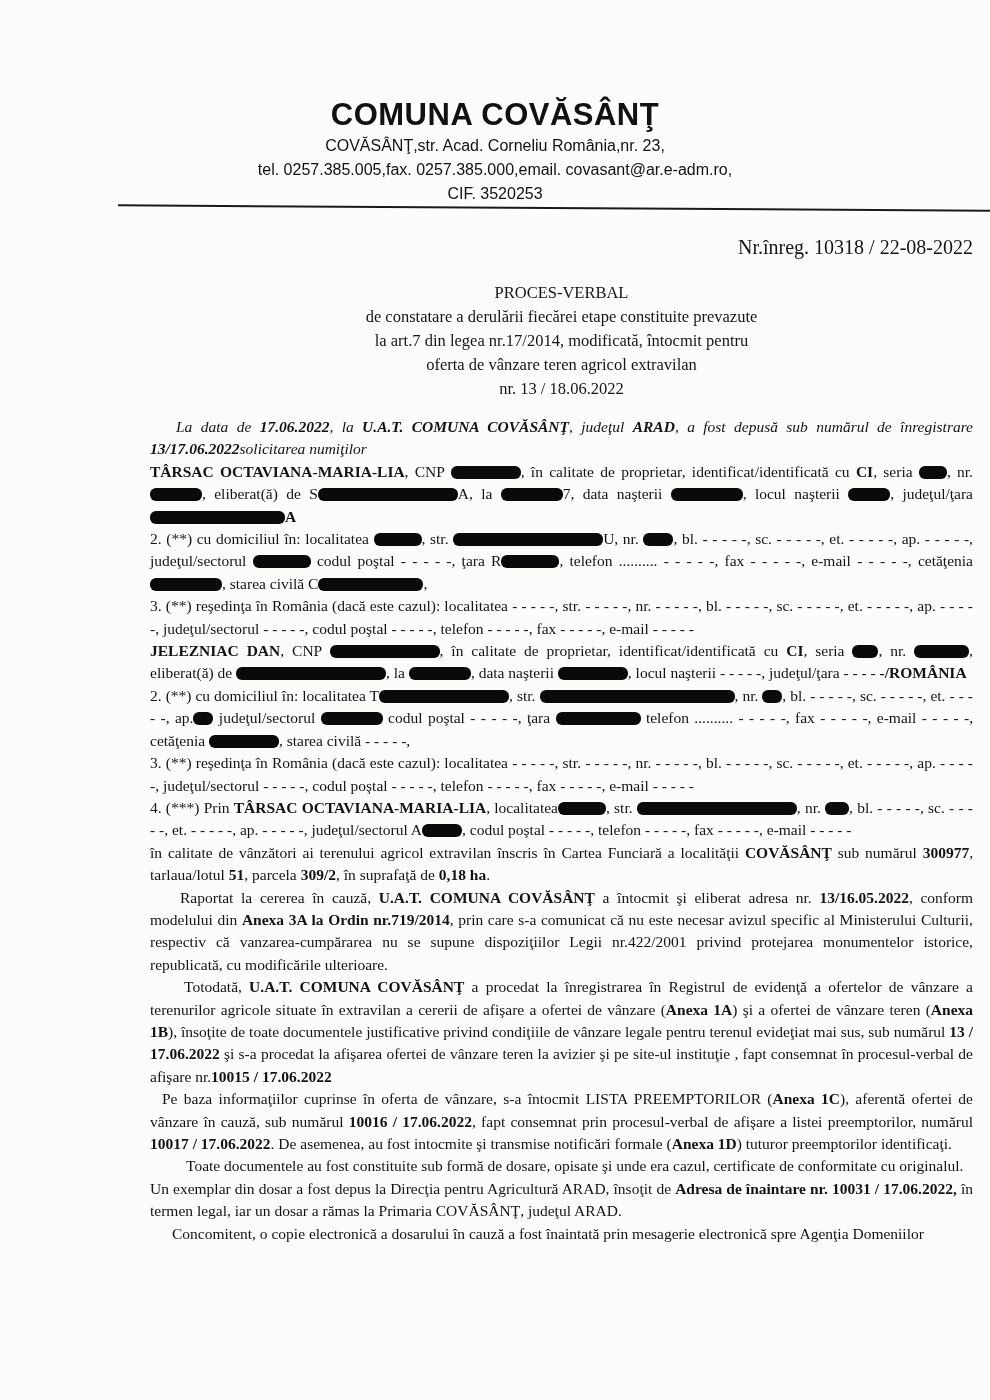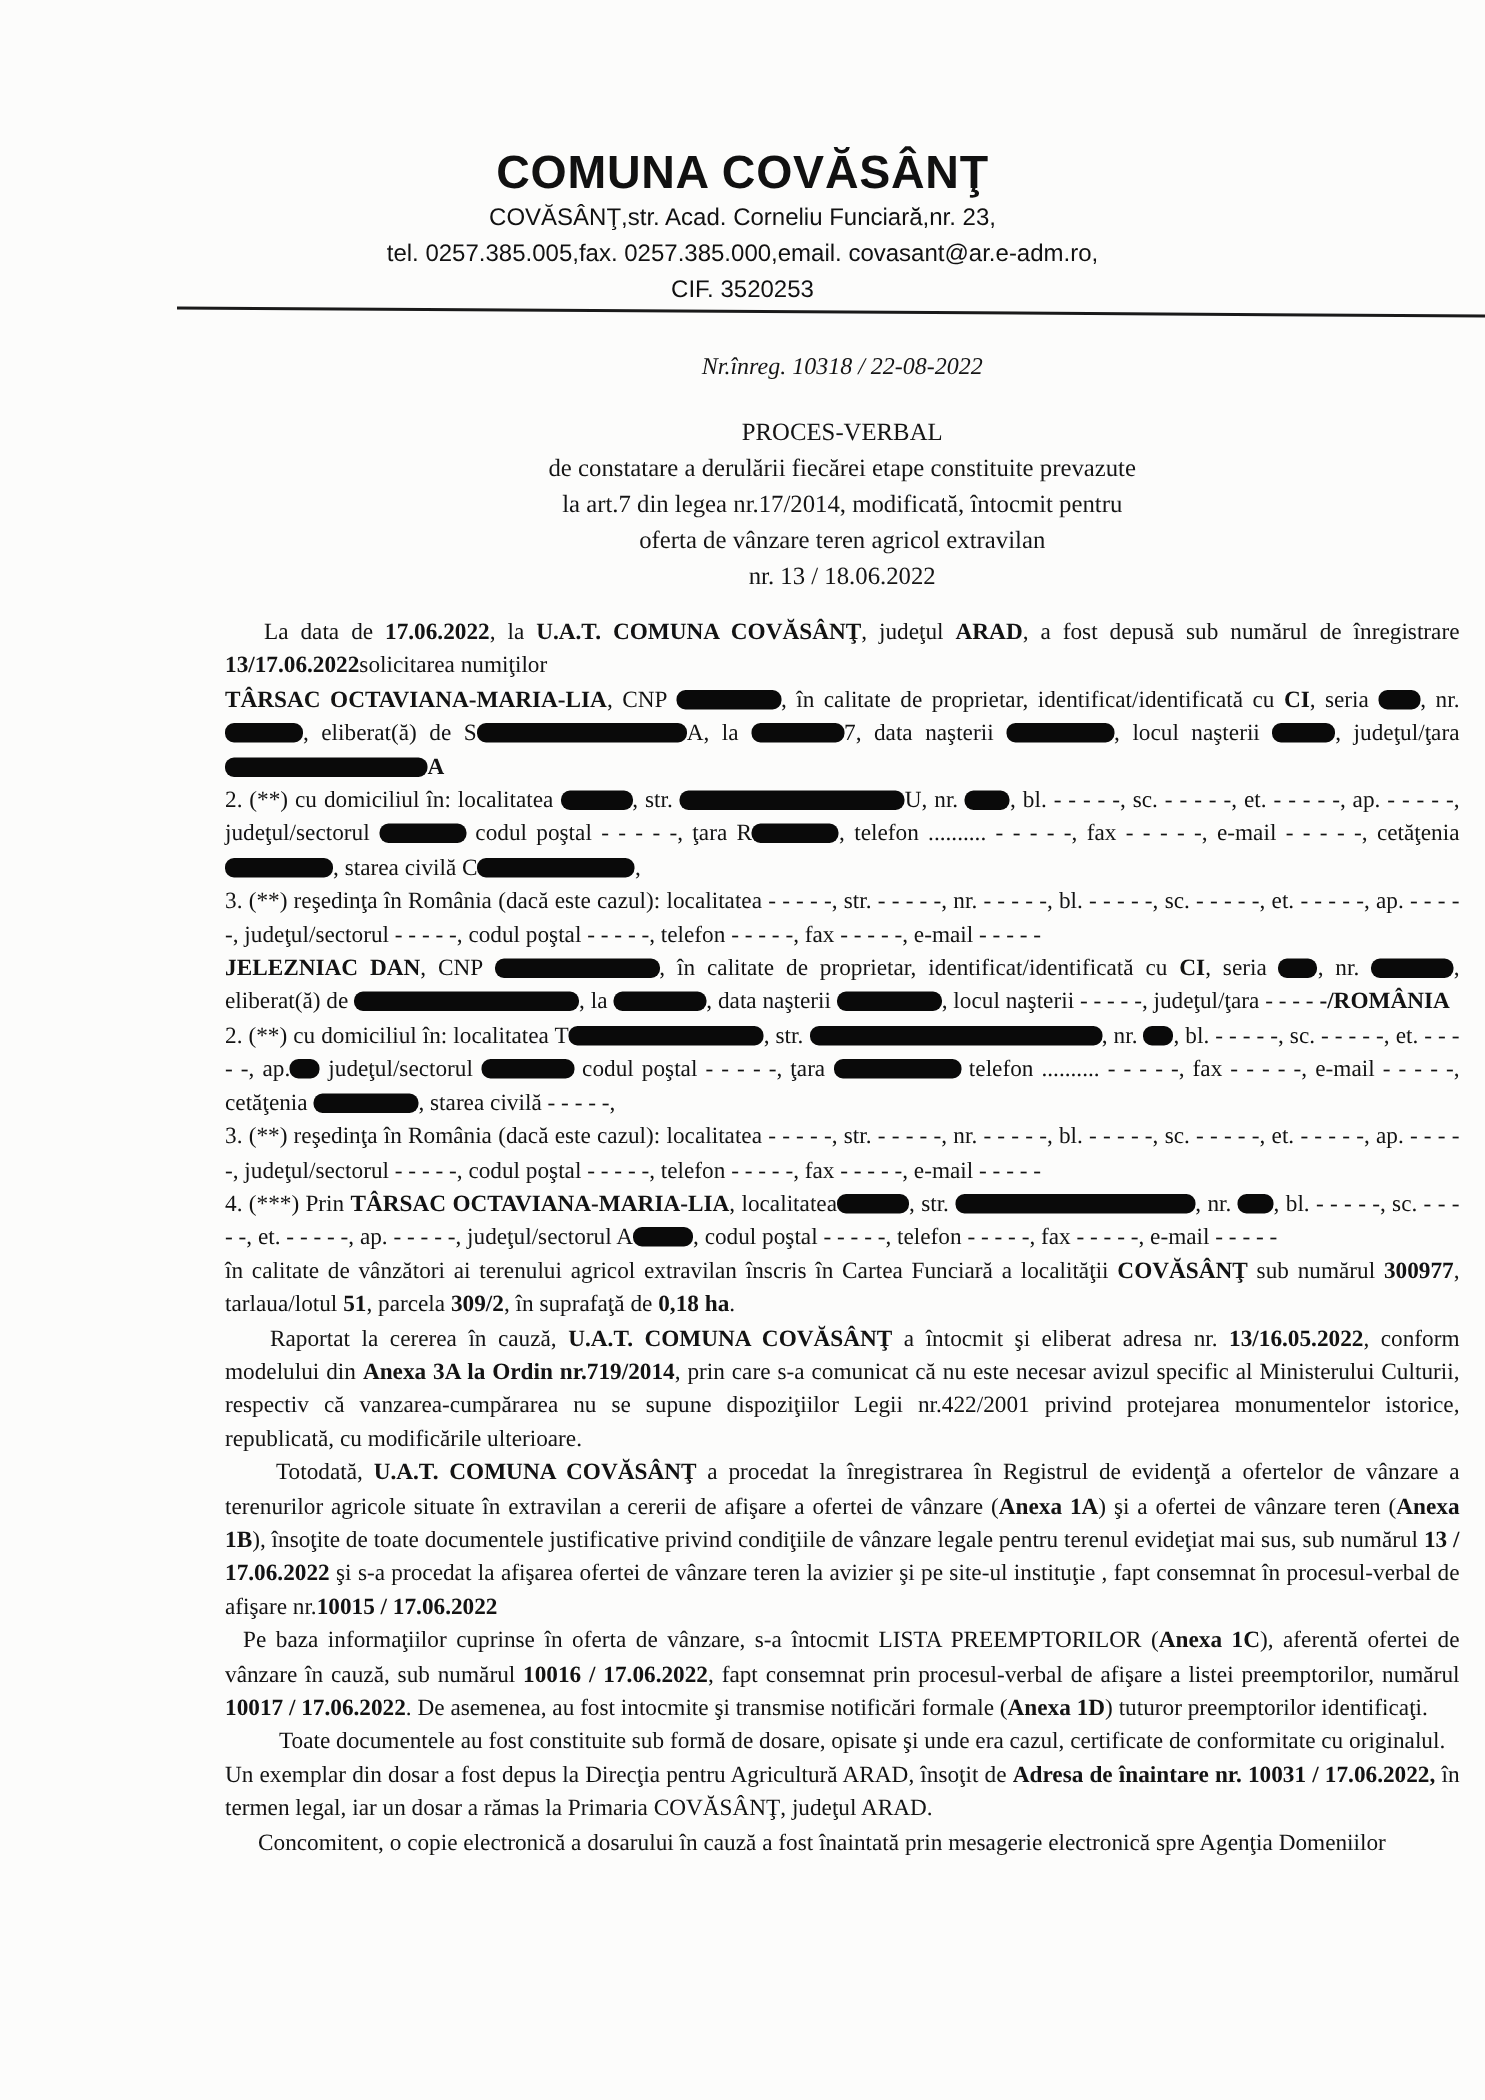--- a/index.html
+++ b/index.html
@@ -37,24 +37,23 @@
     left:118px; right:-6px; top:207px;
     height:2px;
     background:#1a1a1a;
     transform:rotate(0.35deg);
   }
   .content {
     margin-left:150px;
     margin-right:17px; 
   }
   .reg-line {
-    text-align:center;
-    font-size:16px;
+    text-align:right;
+    font-size:20px;
     padding-top:32px;
-    font-style:italic;
   }
   .title-block {
     text-align:center;
     font-weight:normal;
     font-size:16.5px;
     line-height:24px;
     margin-top:22px;
   }
   .document-body {
     margin-top:15px;
@@ -73,41 +72,41 @@
     transform:translateY(2px);
   }
 </style>
 </head>
 <body>
 
 <div class="page">
 
   <div class="letterhead">
     <div class="org-name">COMUNA COVĂSÂNŢ</div>
-    <div class="letterhead-line">COVĂSÂNŢ,str. Acad. Corneliu Funciară,nr. 23,</div>
+    <div class="letterhead-line">COVĂSÂNŢ,str. Acad. Corneliu România,nr. 23,</div>
     <div class="letterhead-line">tel. 0257.385.005,fax. 0257.385.000,email. covasant@ar.e-adm.ro,</div>
     <div class="letterhead-line">CIF. 3520253</div>
   </div>
 
   <div class="divider"></div>
 
   <div class="content">
 
     <div class="reg-line">Nr.înreg. 10318 / 22-08-2022</div>
 
     <div class="title-block">
       <div>PROCES-VERBAL</div>
       <div>de constatare a derulării fiecărei etape constituite prevazute</div>
       <div>la art.7 din legea nr.17/2014, modificată, întocmit pentru</div>
       <div>oferta de vânzare teren agricol extravilan</div>
       <div>nr. 13 / 18.06.2022</div>
     </div>
 
     <div class="document-body">
-        <p class="para" style="text-indent: 26px;"><span>La data de </span><span class="bold">17.06.2022</span><span>, la </span><span class="bold">U.A.T. COMUNA COVĂSÂNŢ</span><span>, judeţul </span><span class="bold">ARAD</span><span>, a fost depusă sub numărul de înregistrare </span><span class="bold">13/17.06.2022</span><span>solicitarea numiţilor</span></p>
+        <p class="para" style="text-indent: 26px; font-style: italic;"><span>La data de </span><span class="bold">17.06.2022</span><span>, la </span><span class="bold">U.A.T. COMUNA COVĂSÂNŢ</span><span>, judeţul </span><span class="bold">ARAD</span><span>, a fost depusă sub numărul de înregistrare </span><span class="bold">13/17.06.2022</span><span>solicitarea numiţilor</span></p>
         <p class="para"><span class="bold">TÂRSAC OCTAVIANA-MARIA-LIA</span><span>, CNP </span><span class="redact" style="width: 70px;"></span><span>, în calitate de proprietar, identificat/identificată cu </span><span class="bold">CI</span><span>, seria </span><span class="redact" style="width: 28px;"></span><span>, nr.</span><span class="redact" style="width: 52px;"></span><span>, eliberat(ă) de S</span><span class="redact" style="width: 140px;"></span><span>A, la </span><span class="redact" style="width: 62px;"></span><span>7, data naşterii </span><span class="redact" style="width: 72px;"></span><span>, locul naşterii </span><span class="redact" style="width: 42px;"></span><span>, judeţul/ţara </span><span class="redact" style="width: 135px;"></span><span class="bold">A</span></p>
         <p class="para"><span>2. (**) cu domiciliul în: localitatea </span><span class="redact" style="width: 48px;"></span><span>, str. </span><span class="redact" style="width: 150px;"></span><span>U, nr. </span><span class="redact" style="width: 30px;"></span><span>, bl. - - - - -, sc. - - - - -, et. - - - - -, ap. - - - - -, judeţul/sectorul </span><span class="redact" style="width: 58px;"></span><span> codul poştal - - - - -, ţara R</span><span class="redact" style="width: 58px;"></span><span>, telefon .......... - - - - -, fax - - - - -, e-mail - - - - -, cetăţenia </span><span class="redact" style="width: 72px;"></span><span>, starea civilă C</span><span class="redact" style="width: 105px;"></span><span>,</span></p>
         <p class="para"><span>3. (**) reşedinţa în România (dacă este cazul): localitatea - - - - -, str. - - - - -, nr. - - - - -, bl. - - - - -, sc. - - - - -, et. - - - - -, ap. - - - - -, judeţul/sectorul - - - - -, codul poştal - - - - -, telefon - - - - -, fax - - - - -, e-mail - - - - -</span></p>
         <p class="para"><span class="bold">JELEZNIAC DAN</span><span>, CNP </span><span class="redact" style="width: 110px;"></span><span>, în calitate de proprietar, identificat/identificată cu </span><span class="bold">CI</span><span>, seria </span><span class="redact" style="width: 26px;"></span><span>, nr. </span><span class="redact" style="width: 55px;"></span><span>, eliberat(ă) de </span><span class="redact" style="width: 150px;"></span><span>, la </span><span class="redact" style="width: 62px;"></span><span>, data naşterii </span><span class="redact" style="width: 70px;"></span><span>, locul naşterii - - - - -, judeţul/ţara - - - - </span><span class="bold">-/ROMÂNIA</span></p>
         <p class="para"><span>2. (**) cu domiciliul în: localitatea T</span><span class="redact" style="width: 130px;"></span><span>, str. </span><span class="redact" style="width: 195px;"></span><span>, nr. </span><span class="redact" style="width: 20px;"></span><span>, bl. - - - - -, sc. - - - - -, et. - - - - -, ap.</span><span class="redact" style="width: 20px;"></span><span> judeţul/sectorul </span><span class="redact" style="width: 62px;"></span><span> codul poştal - - - - -, ţara </span><span class="redact" style="width: 85px;"></span><span> telefon .......... - - - - -, fax - - - - -, e-mail - - - - -, cetăţenia </span><span class="redact" style="width: 70px;"></span><span>, starea civilă - - - - -,</span></p>
         <p class="para"><span>3. (**) reşedinţa în România (dacă este cazul): localitatea - - - - -, str. - - - - -, nr. - - - - -, bl. - - - - -, sc. - - - - -, et. - - - - -, ap. - - - - -, judeţul/sectorul - - - - -, codul poştal - - - - -, telefon - - - - -, fax - - - - -, e-mail - - - - -</span></p>
         <p class="para"><span>4. (***) Prin </span><span class="bold">TÂRSAC OCTAVIANA-MARIA-LIA</span><span>, localitatea</span><span class="redact" style="width: 48px;"></span><span>, str. </span><span class="redact" style="width: 160px;"></span><span>, nr. </span><span class="redact" style="width: 24px;"></span><span>, bl. - - - - -, sc. - - - - -, et. - - - - -, ap. - - - - -, judeţul/sectorul A</span><span class="redact" style="width: 40px;"></span><span>, codul poştal - - - - -, telefon - - - - -, fax - - - - -, e-mail - - - - -</span></p>
         <p class="para"><span>în calitate de vânzători ai terenului agricol extravilan înscris în Cartea Funciară a localităţii </span><span class="bold">COVĂSÂNŢ</span><span> sub numărul </span><span class="bold">300977</span><span>, tarlaua/lotul </span><span class="bold">51</span><span>, parcela </span><span class="bold">309/2</span><span>, în suprafaţă de </span><span class="bold">0,18 ha</span><span>.</span></p>
         <p class="para" style="text-indent: 30px;"><span>Raportat la cererea în cauză, </span><span class="bold">U.A.T. COMUNA COVĂSÂNŢ</span><span> a întocmit şi eliberat adresa nr. </span><span class="bold">13/16.05.2022</span><span>, conform modelului din </span><span class="bold">Anexa 3A la Ordin nr.719/2014</span><span>, prin care s-a comunicat că nu este necesar avizul specific al Ministerului Culturii, respectiv că vanzarea-cumpărarea nu se supune dispoziţiilor Legii nr.422/2001 privind protejarea monumentelor istorice, republicată, cu modificările ulterioare.</span></p>
         <p class="para" style="text-indent: 34px;"><span>Totodată, </span><span class="bold">U.A.T. COMUNA COVĂSÂNŢ</span><span> a procedat la înregistrarea în Registrul de evidenţă a ofertelor de vânzare a terenurilor agricole situate în extravilan a cererii de afişare a ofertei de vânzare (</span><span class="bold">Anexa 1A</span><span>) şi a ofertei de vânzare teren (</span><span class="bold">Anexa 1B</span><span>), însoţite de toate documentele justificative privind condiţiile de vânzare legale pentru terenul evideţiat mai sus, sub numărul </span><span class="bold">13 / 17.06.2022</span><span> şi s-a procedat la afişarea ofertei de vânzare teren la avizier şi pe site-ul instituţie , fapt consemnat în procesul-verbal de afişare nr.</span><span class="bold">10015 / 17.06.2022</span></p>

